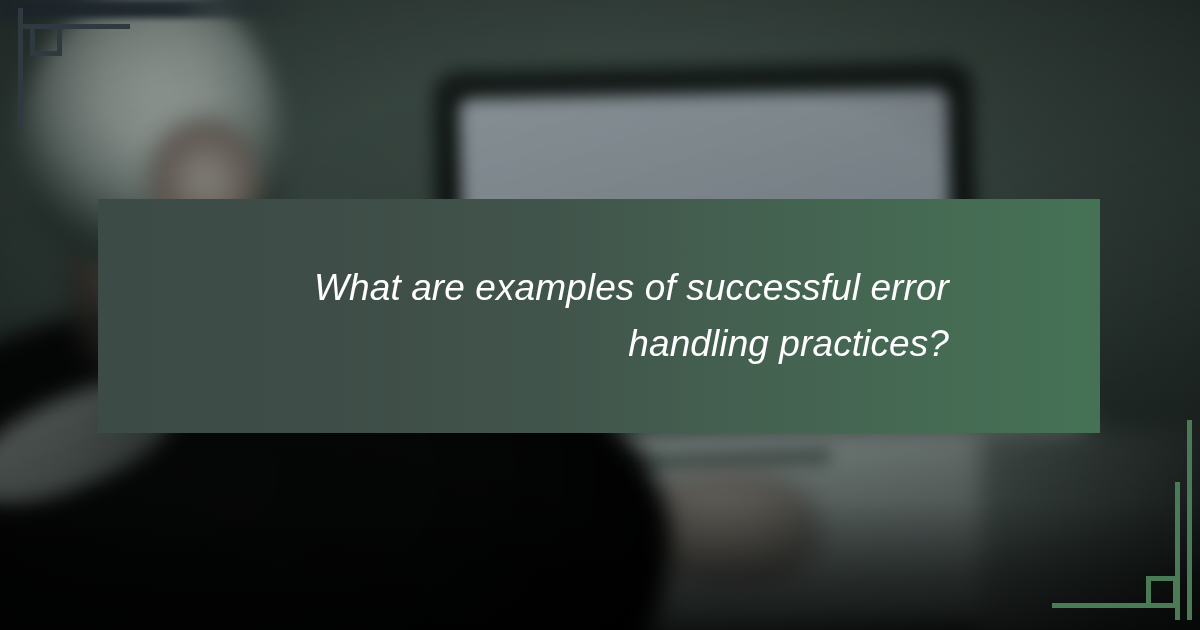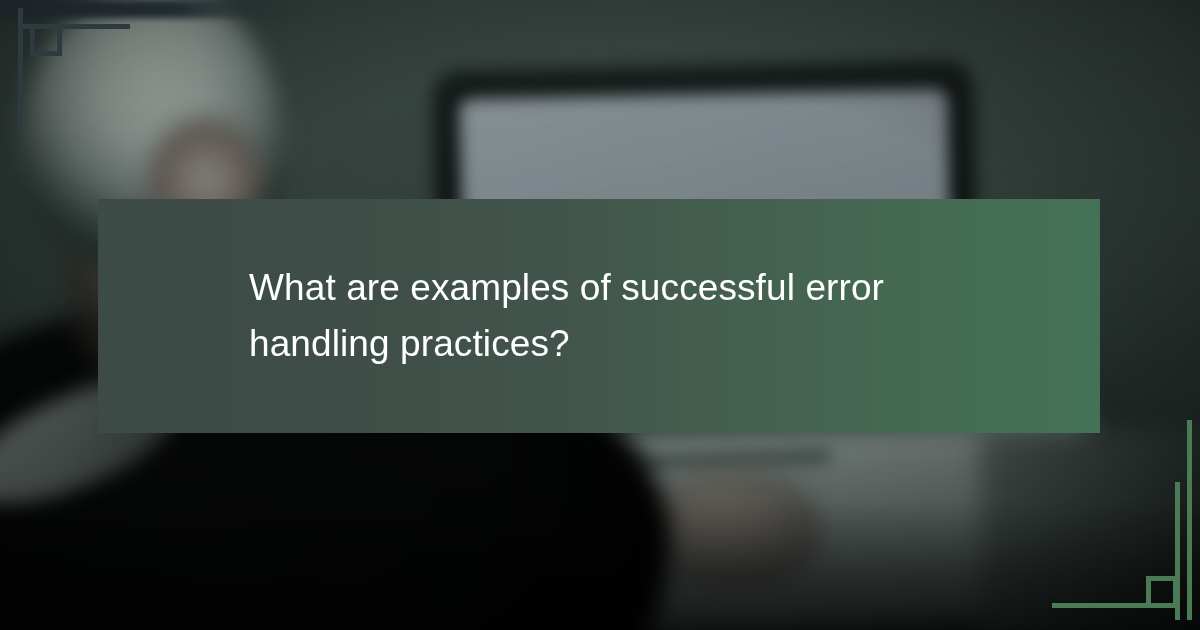--- a/index.html
+++ b/index.html
@@ -235,27 +235,28 @@
         #446050 64%,
         #456a53 82%,
         #457256 100%);
     display: flex;
     align-items: center;
     justify-content: center;
   }
   .card-text {
     margin: 8px;
     width: 700px;
-    text-align: left;
+    text-align: right;
     color: #ffffff;
     font-family: "Liberation Sans", sans-serif;
     font-size: 37px;
     font-weight: 400;
     line-height: 1.52;
     letter-spacing: 0.1px;
+    font-style: italic;
   }
 </style>
 </head>
 <body>
 
 <div class="stage">
 
   <div class="photo">
     <div class="bg-room"></div>
 

